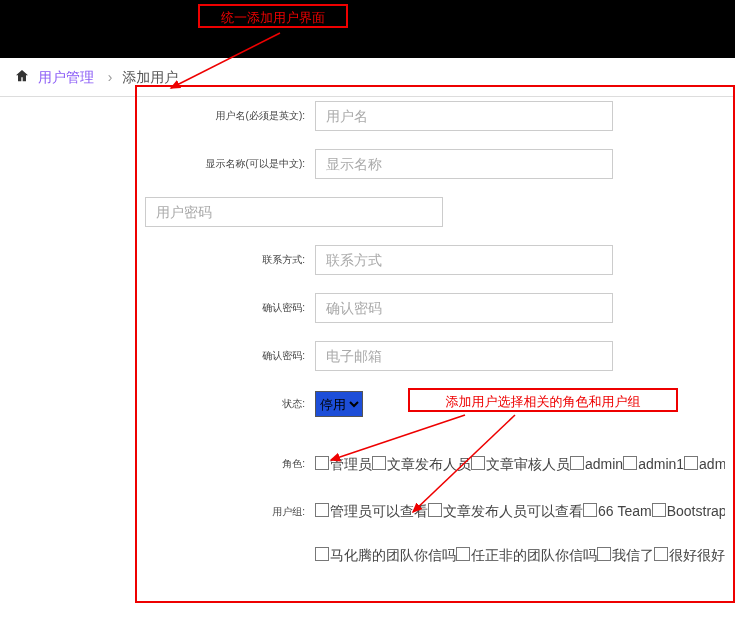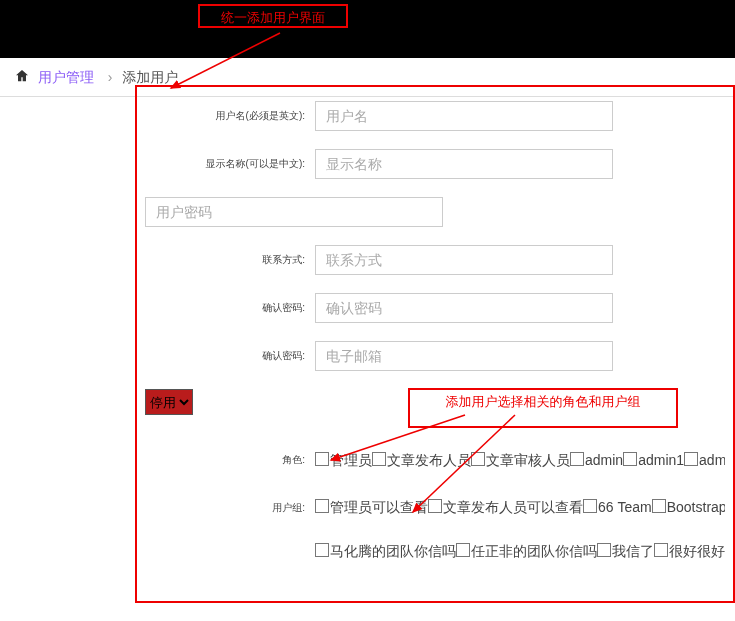--- a/index.html
+++ b/index.html
@@ -12,24 +12,24 @@
     .breadcrumb .sep{color:#999;margin:0 6px}
     .breadcrumb .current{color:#555}
     .form-wrap{position:absolute;left:135px;top:85px;right:0;bottom:18px;border:2px solid #e00;overflow:hidden;box-sizing:border-box}
     .form-inner{padding:14px 8px}
     .frow{display:flex;align-items:center;margin-bottom:18px}
     .frow.top{align-items:flex-start}
     .flabel{width:160px;text-align:right;padding-right:10px;color:#444;font-size:10px;line-height:30px}
     .fcontrol{flex:1;min-width:0}
     input[type=text],input[type=password]{width:298px;height:30px;box-sizing:border-box;border:1px solid #ccc;padding:0 10px;font-size:14px;color:#333}
     input[type=text]::placeholder,input[type=password]::placeholder{color:#aaa}
-    select{height:26px;border:1px solid #555;background:#b91c1c;font-size:13px}
+    select{height:26px;border:1px solid #555;background:#1d4ed8;font-size:13px}
     .chk-line{line-height:28px;color:#444;overflow:hidden;white-space:nowrap}
     .chk{display:inline-block;width:12px;height:12px;border:1px solid #777;vertical-align:-1px;margin-right:1px;background:#fff}
-    .ann-box2{position:absolute;left:408px;top:388px;width:270px;height:40px;border:2px solid #e00;color:#e00;font-size:13px;line-height:24px;text-align:center;box-sizing:border-box}
+    .ann-box2{position:absolute;left:408px;top:388px;width:270px;height:24px;border:2px solid #e00;color:#e00;font-size:13px;line-height:24px;text-align:center;box-sizing:border-box}
   </style>
 </head>
 <body>
 
 <div class="topbar">
   <div class="ann-box1">统一添加用户界面</div>
 </div>
 <svg class="arrow-svg" style="left:165px;top:30px" width="140" height="70">
   <defs>
       <marker id="ah1" markerWidth="8" markerHeight="8" refX="6" refY="3" orient="auto">
@@ -69,20 +69,21 @@
     </div>
     <div class="frow">
       <div class="flabel">确认密码:</div>
       <div class="fcontrol"><input type="password" placeholder="确认密码" style=""></div>
     </div>
     <div class="frow">
       <div class="flabel">确认密码:</div>
       <div class="fcontrol"><input type="text" placeholder="电子邮箱" style=""></div>
     </div>
     <div class="frow">
+      <div class="flabel">状态:</div>
       <div class="fcontrol">
         <select>
           <option>停用</option>
         </select>
       </div>
     </div>
     <div class="frow" style="margin-top:30px">
       <div class="flabel">角色:</div>
       <div class="fcontrol">
         <div class="chk-line" id="roles-line"><span class="chk"></span><span>管理员</span><span class="chk"></span><span>文章发布人员</span><span class="chk"></span><span>文章审核人员</span><span class="chk"></span><span>admin</span><span class="chk"></span><span>admin1</span><span class="chk"></span><span>admin2</span></div>

